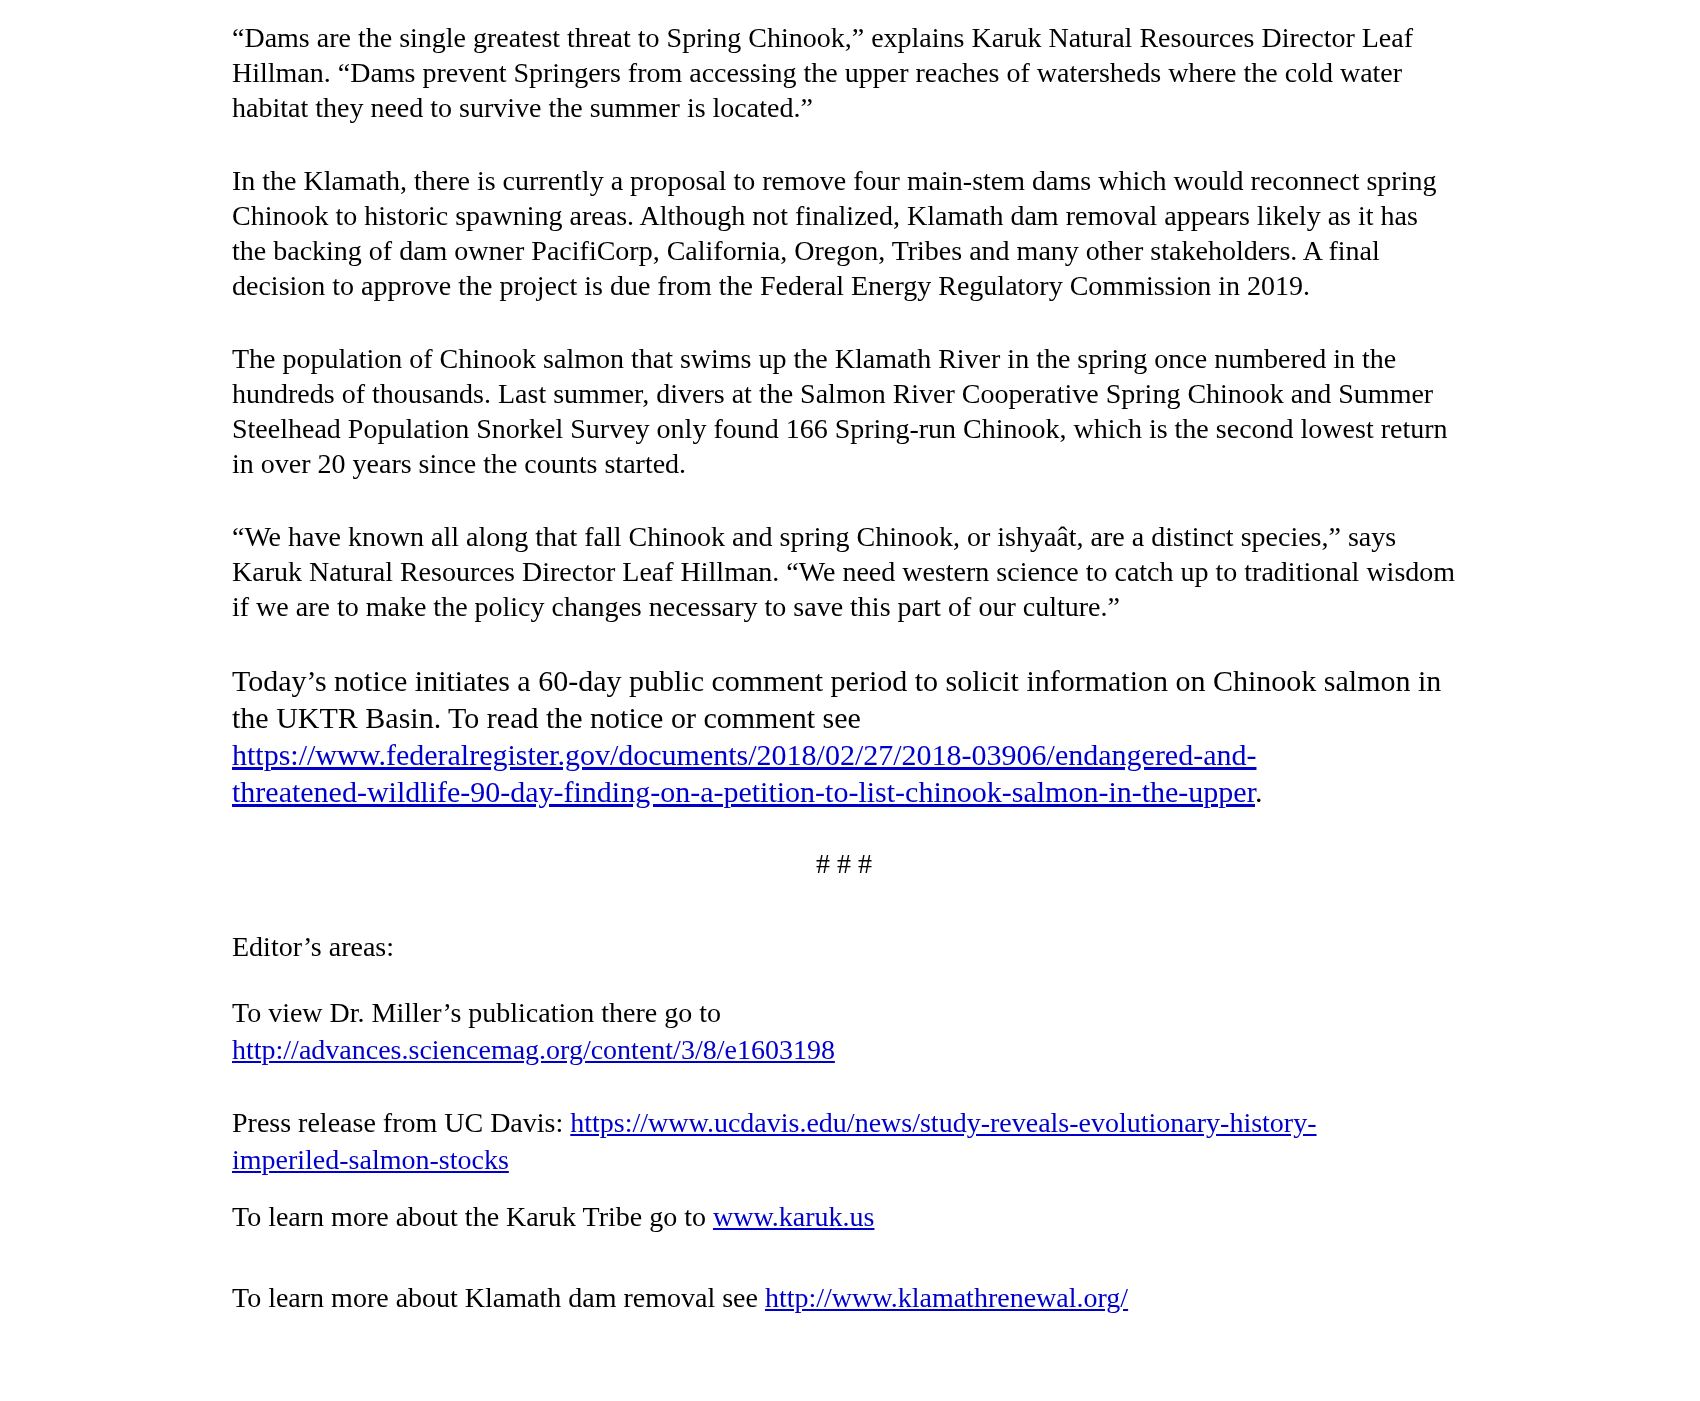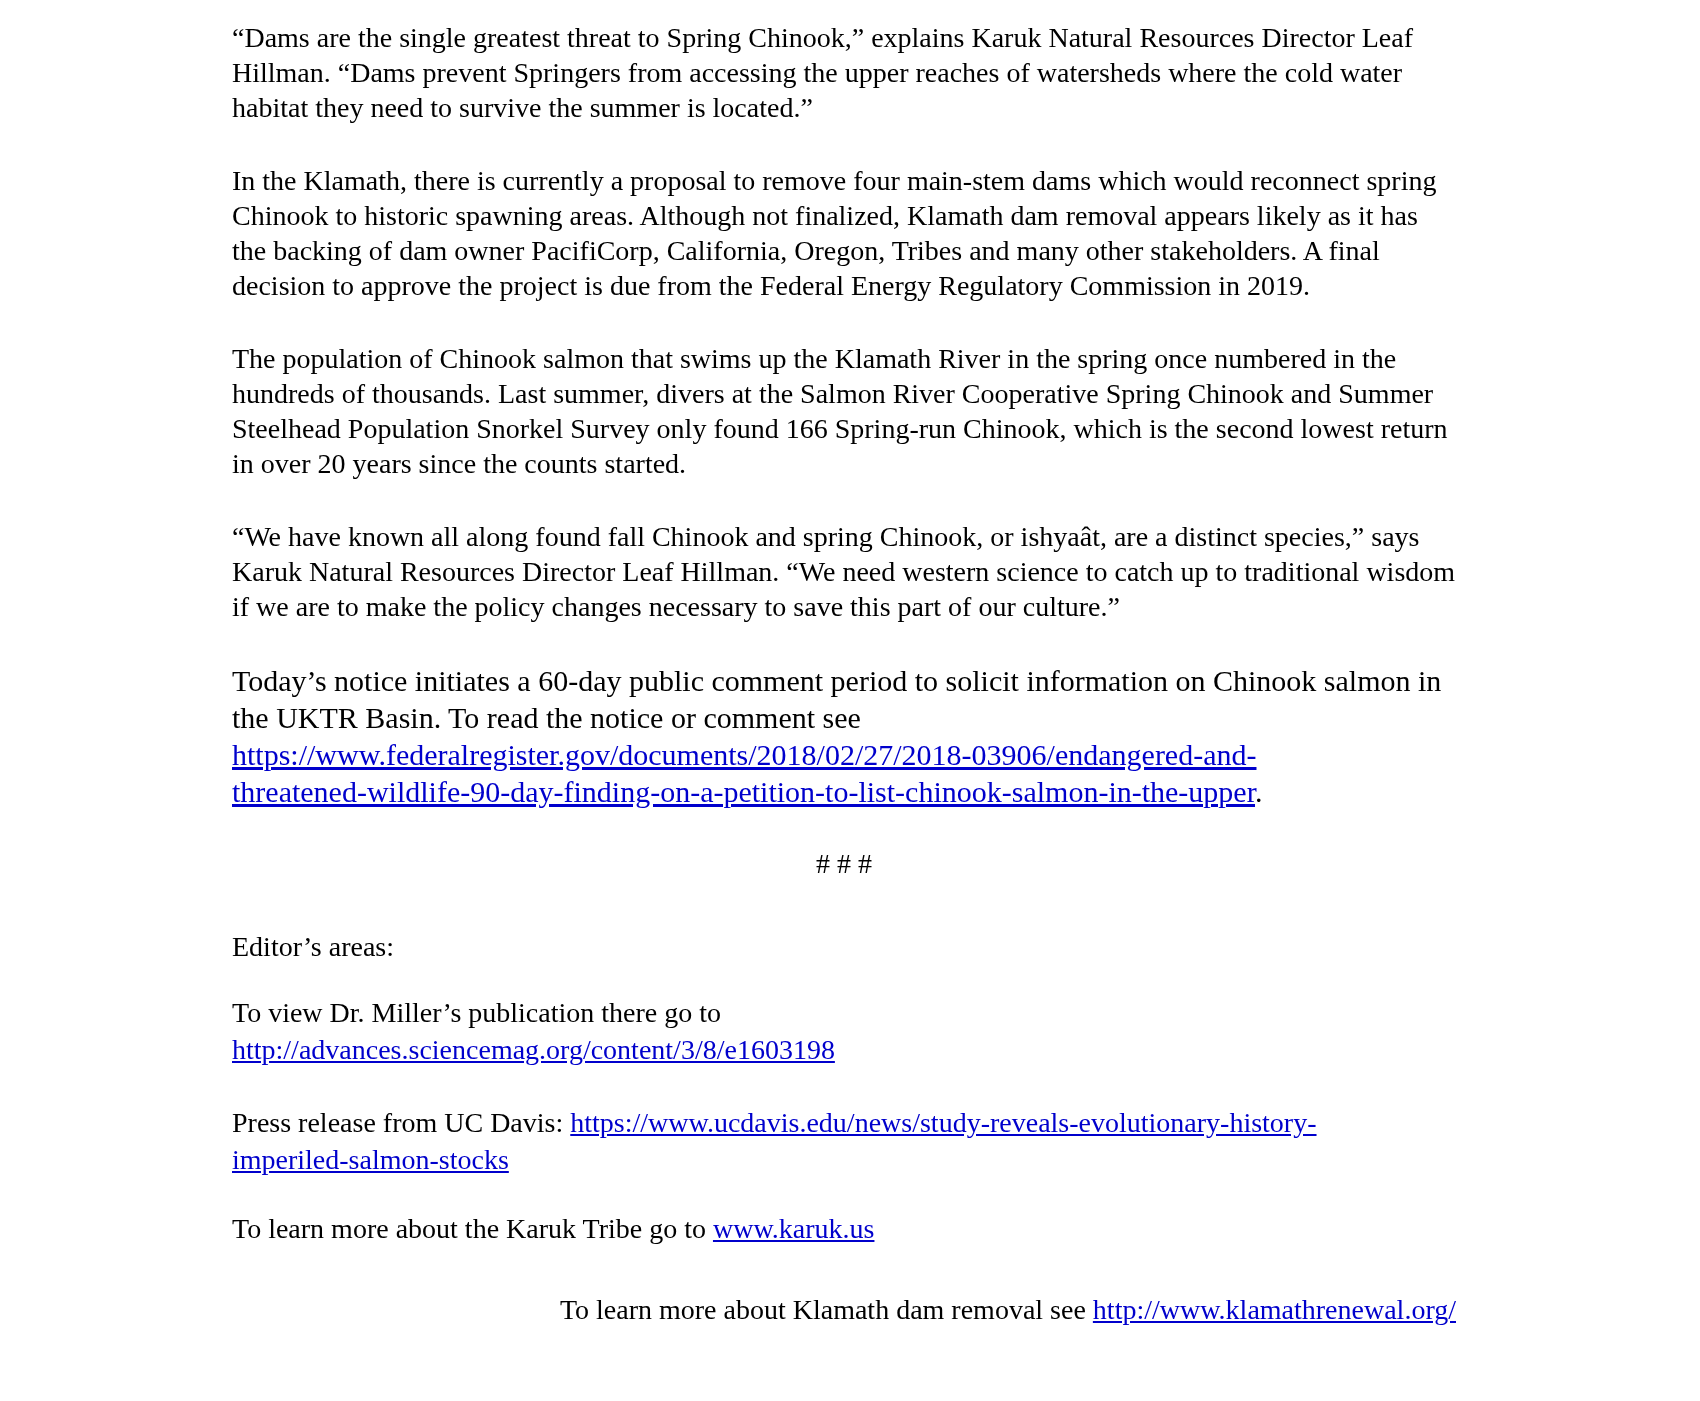--- a/index.html
+++ b/index.html
@@ -45,41 +45,40 @@
   }
   p[data-name="editors-notes-heading"] {
     margin-bottom: 30px;
   }
   p[data-name="note-miller-publication"] {
     line-height: 37px;
     margin-bottom: 36px;
   }
   p[data-name="note-ucdavis"] {
     line-height: 37px;
-    margin-bottom: 32px;
+    margin-bottom: 20px;
   }
   p[data-name="note-karuk"] {
     line-height: 37px;
     margin-bottom: 44px;
   }
   p[data-name="note-klamath-renewal"] {
     line-height: 37px;
     margin-bottom: 8px;
-    text-align: right;
   }
 </style>
 </head>
 <body>
 
 <div class="page" data-name="document-page">
   <main class="doc" data-name="document-body">
       <p data-name="para-dams-threat"><span data-name="para-dams-threat-text">“Dams are the single greatest threat to Spring Chinook,” explains Karuk Natural Resources Director Leaf Hillman. “Dams prevent Springers from accessing the upper reaches of watersheds where the cold water habitat they need to survive the summer is located.”</span></p>
       <p data-name="para-klamath-proposal"><span data-name="para-klamath-proposal-text">In the Klamath, there is currently a proposal to remove four main-stem dams which would reconnect spring Chinook to historic spawning areas. Although not finalized, Klamath dam removal appears likely as it has the backing of dam owner PacifiCorp, California, Oregon, Tribes and many other stakeholders. A final decision to approve the project is due from the Federal Energy Regulatory Commission in 2019.</span></p>
       <p data-name="para-population"><span data-name="para-population-text">The population of Chinook salmon that swims up the Klamath River in the spring once numbered in the hundreds of thousands. Last summer, divers at the Salmon River Cooperative Spring Chinook and Summer Steelhead Population Snorkel Survey only found 166 Spring-run Chinook, which is the second lowest return in over 20 years since the counts started.</span></p>
-      <p data-name="para-distinct-species"><span data-name="para-distinct-species-text">“We have known all along found fall Chinook and spring Chinook, or ishyaât, are a distinct species,” says Karuk Natural Resources Director Leaf Hillman. “We need western science to catch up to traditional wisdom if we are to make the policy changes necessary to save this part of our culture.”</span></p>
+      <p data-name="para-distinct-species"><span data-name="para-distinct-species-text">“We have known all along that fall Chinook and spring Chinook, or ishyaât, are a distinct species,” says Karuk Natural Resources Director Leaf Hillman. “We need western science to catch up to traditional wisdom if we are to make the policy changes necessary to save this part of our culture.”</span></p>
       <p data-name="para-todays-notice"><span data-name="para-todays-notice-text">Today’s notice initiates a 60-day public comment period to solicit information on Chinook salmon in the UKTR Basin. To read the notice or comment see </span><a href="#" data-name="federal-register-link">https://www.federalregister.gov/documents/2018/02/27/2018-03906/endangered-and-<br>threatened-wildlife-90-day-finding-on-a-petition-to-list-chinook-salmon-in-the-upper</a><span data-name="para-todays-notice-period">.</span></p>
       <p data-name="end-marker"><span data-name="end-marker-text"># # #</span></p>
       <p data-name="editors-notes-heading"><span data-name="editors-notes-heading-text">Editor’s areas:</span></p>
       <p data-name="note-miller-publication"><span data-name="note-miller-text">To view Dr. Miller’s publication there go to</span><br><a href="#" data-name="sciencemag-link">http://advances.sciencemag.org/content/3/8/e1603198</a></p>
       <p data-name="note-ucdavis"><span data-name="note-ucdavis-text">Press release from UC Davis: </span><a href="#" data-name="ucdavis-link">https://www.ucdavis.edu/news/study-reveals-evolutionary-history-<br>imperiled-salmon-stocks</a></p>
       <p data-name="note-karuk"><span data-name="note-karuk-text">To learn more about the Karuk Tribe go to </span><a href="#" data-name="karuk-link">www.karuk.us</a></p>
       <p data-name="note-klamath-renewal"><span data-name="note-klamath-renewal-text">To learn more about Klamath dam removal see </span><a href="#" data-name="klamath-renewal-link">http://www.klamathrenewal.org/</a></p>
     </main>
 </div>
 

